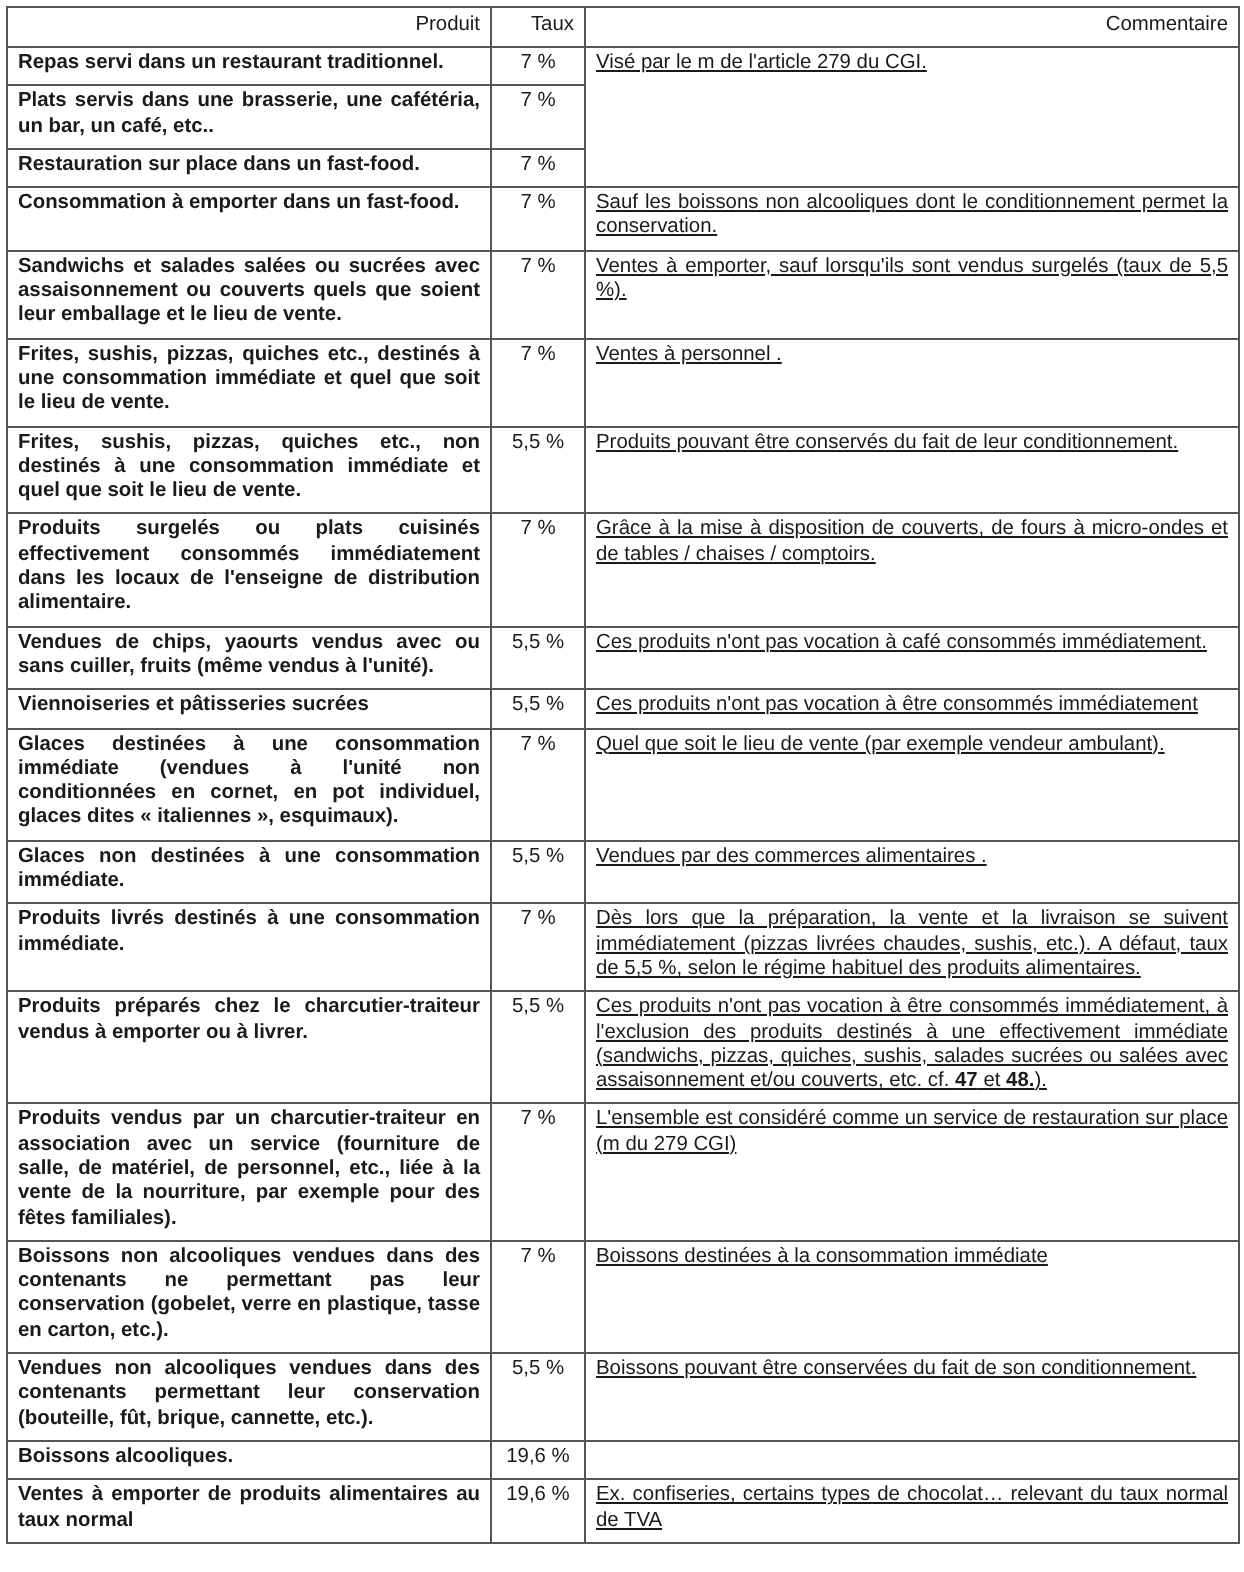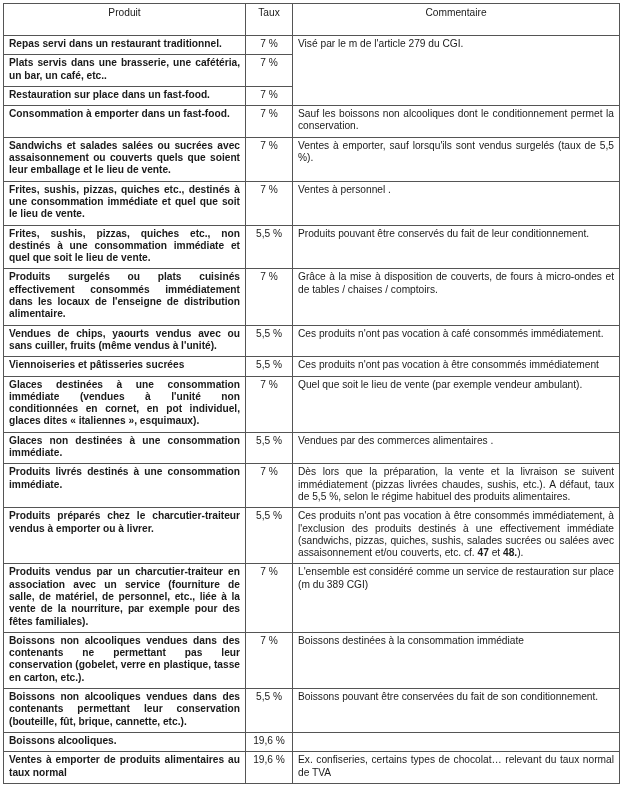--- a/index.html
+++ b/index.html
@@ -12,27 +12,27 @@
     font-size: 10.2px;
     line-height: 12.3px;
     color: #1a1a1a;
     table-layout: fixed;
   }
   table.vat td, table.vat th {
     border: 1px solid #555555;
     padding: 2px 5px 4px 5px;
     vertical-align: top;
   }
-  table.vat th { font-weight: normal; text-align: center; height: 13px; padding-top: 3px; padding-bottom: 15px; }
+  table.vat th { font-weight: normal; text-align: right; height: 13px; padding-top: 3px; padding-bottom: 3px; }
   col.c1 { width: 242px; }
   col.c2 { width: 47px; }
   col.c3 { width: 327px; }
   td.prod { text-align: justify; text-align-last: left; font-weight: bold; }
   td.rate { text-align: center; white-space: nowrap; }
-  td.comment { text-align: justify; text-align-last: left; }
+  td.comment { text-align: justify; text-align-last: left; text-decoration: underline; }
   td.comment-mid { vertical-align: middle; }
   b { font-weight: bold; }
 </style>
 </head>
 <body>
 
 <table class="vat">
   <colgroup>
       <col class="c1">
       <col class="c2">
@@ -110,29 +110,29 @@
       <td class="comment">Dès lors que la préparation, la vente et la livraison se suivent immédiatement (pizzas livrées chaudes, sushis, etc.). A défaut, taux de 5,5 %, selon le régime habituel des produits alimentaires.</td>
     </tr>
     <tr>
       <td class="prod">Produits préparés chez le charcutier-traiteur vendus à emporter ou à livrer.</td>
       <td class="rate">5,5 %</td>
       <td class="comment"><span>Ces produits n'ont pas vocation à être consommés immédiatement, à l'exclusion des produits destinés à une effectivement immédiate (sandwichs, pizzas, quiches, sushis, salades sucrées ou salées avec assaisonnement et/ou couverts, etc. cf. </span><b>47</b><span> et </span><b>48.</b><span>).</span></td>
     </tr>
     <tr>
       <td class="prod">Produits vendus par un charcutier-traiteur en association avec un service (fourniture de salle, de matériel, de personnel, etc., liée à la vente de la nourriture, par exemple pour des fêtes familiales).</td>
       <td class="rate">7 %</td>
-      <td class="comment">L'ensemble est considéré comme un service de restauration sur place (m du 389 CGI)</td>
+      <td class="comment">L'ensemble est considéré comme un service de restauration sur place (m du 279 CGI)</td>
     </tr>
     <tr>
       <td class="prod">Boissons non alcooliques vendues dans des contenants ne permettant pas leur conservation (gobelet, verre en plastique, tasse en carton, etc.).</td>
       <td class="rate">7 %</td>
       <td class="comment">Boissons destinées à la consommation immédiate</td>
     </tr>
     <tr>
-      <td class="prod">Boissons non alcooliques vendues dans des contenants permettant leur conservation (bouteille, fût, brique, cannette, etc.).</td>
+      <td class="prod">Vendues non alcooliques vendues dans des contenants permettant leur conservation (bouteille, fût, brique, cannette, etc.).</td>
       <td class="rate">5,5 %</td>
       <td class="comment">Boissons pouvant être conservées du fait de son conditionnement.</td>
     </tr>
     <tr>
       <td class="prod">Boissons alcooliques.</td>
       <td class="rate">19,6 %</td>
       <td class="comment"></td>
     </tr>
     <tr>
       <td class="prod">Ventes à emporter de produits alimentaires au taux normal</td>

